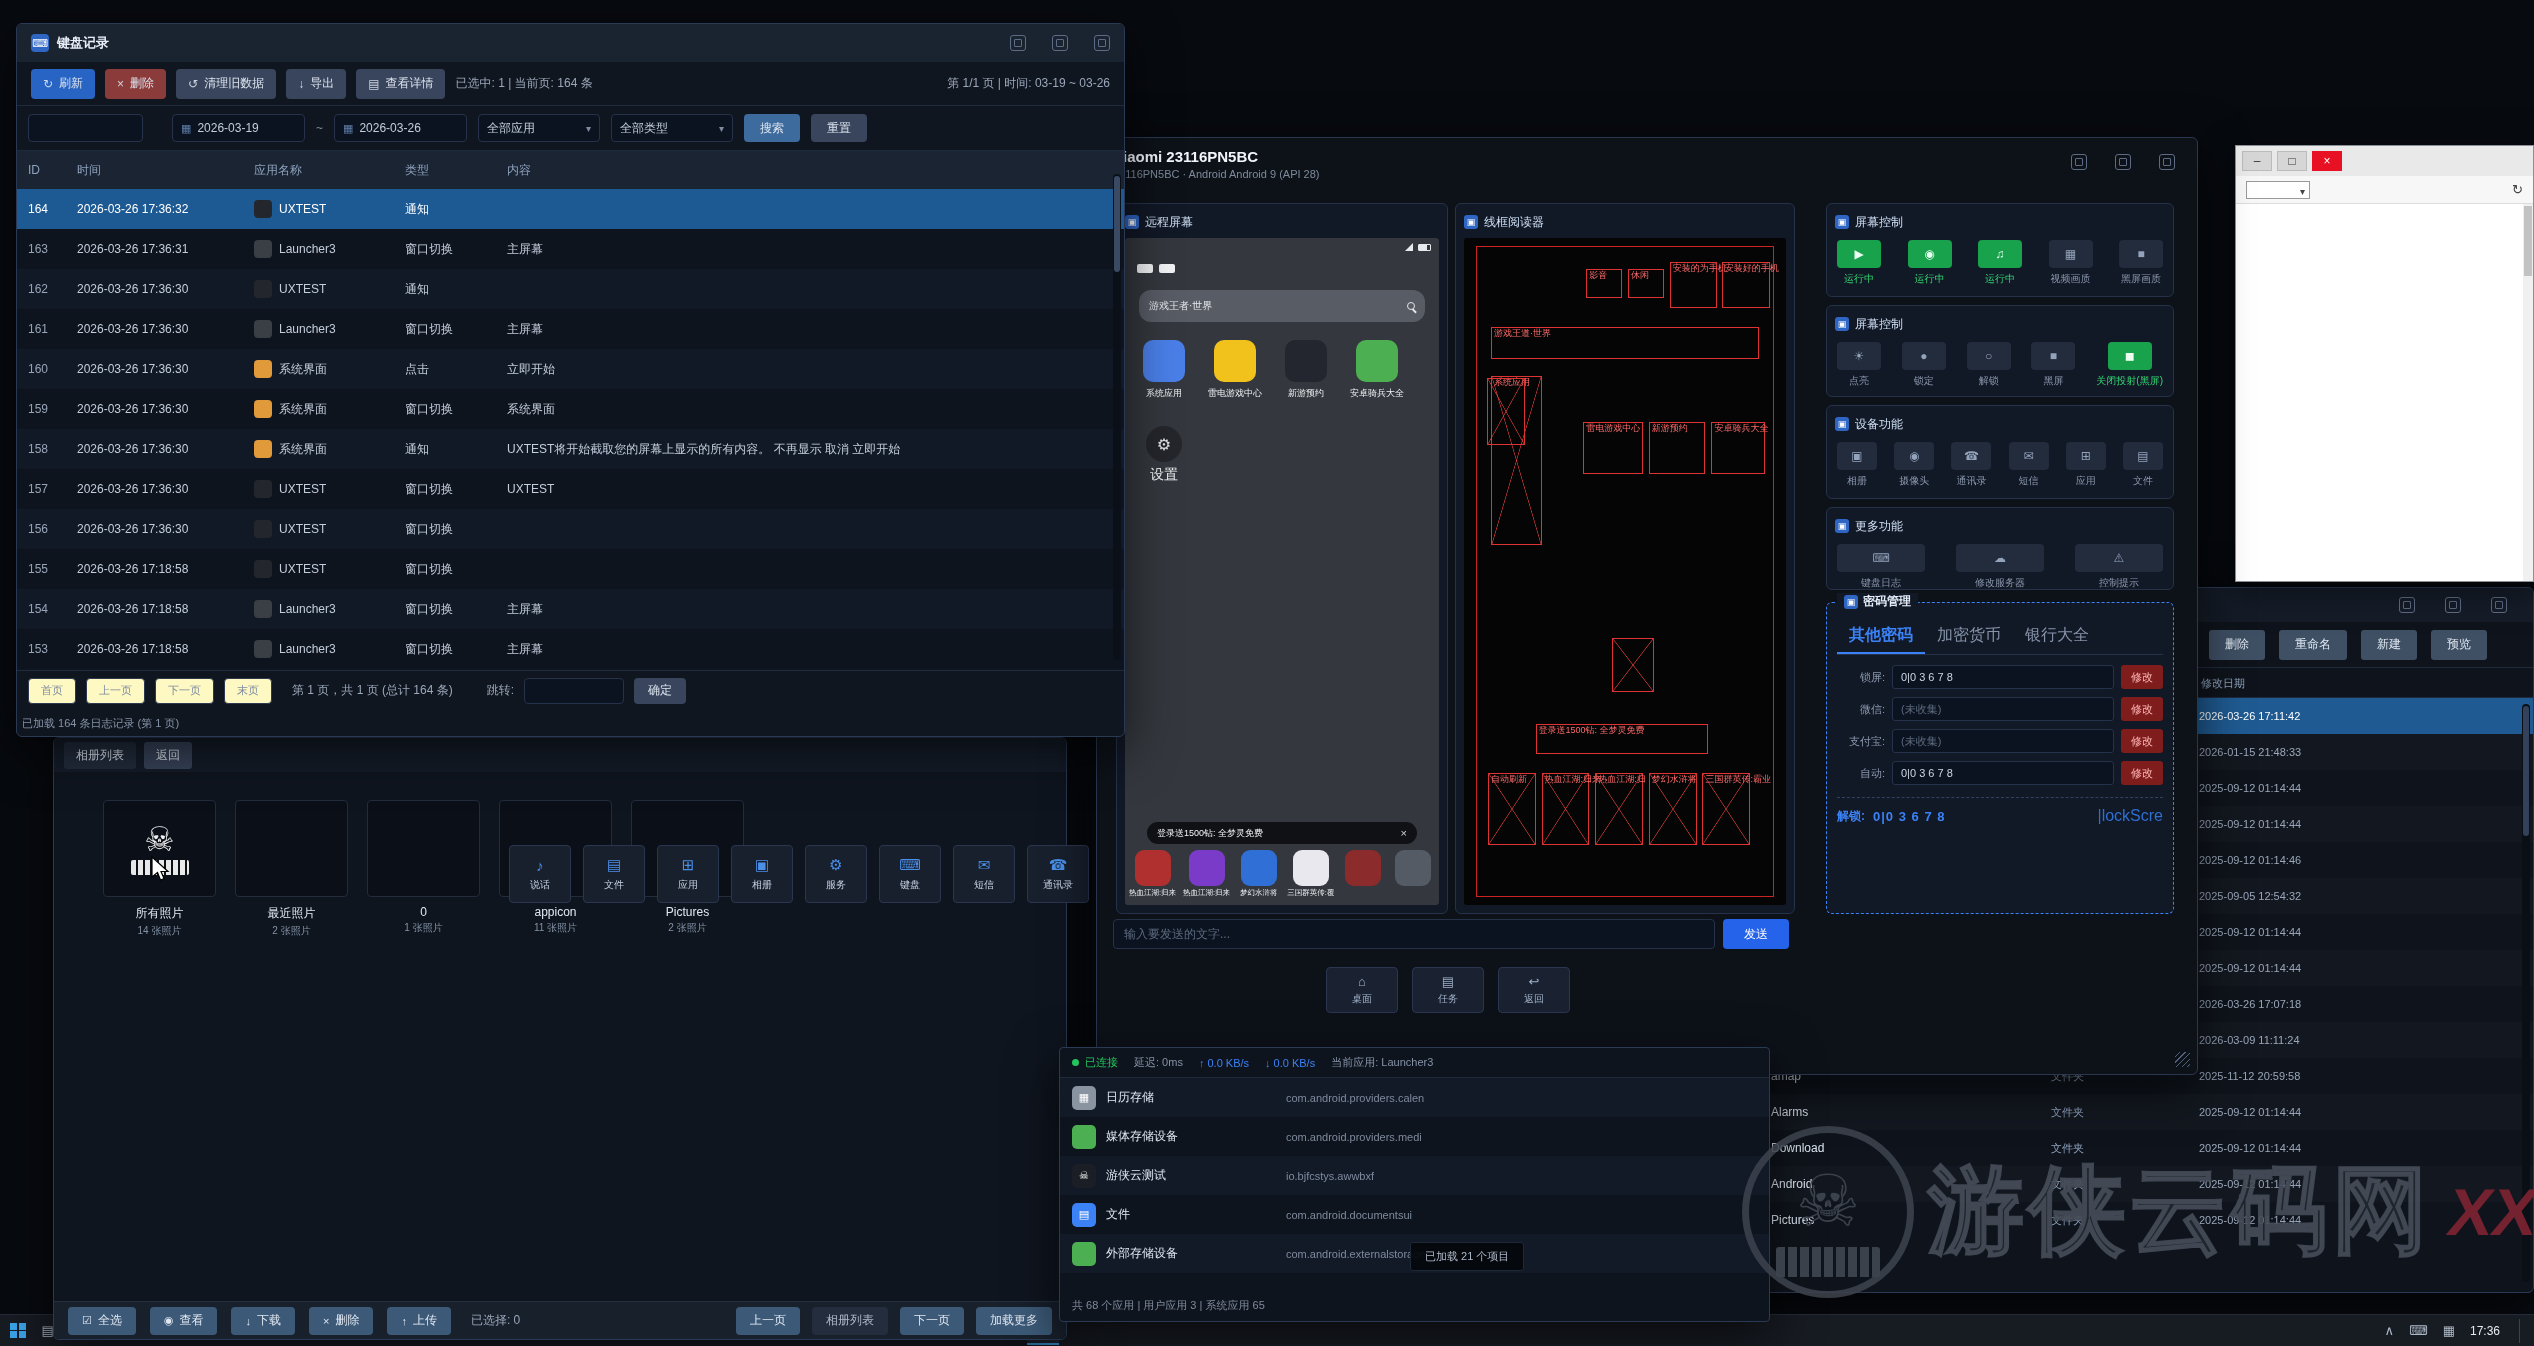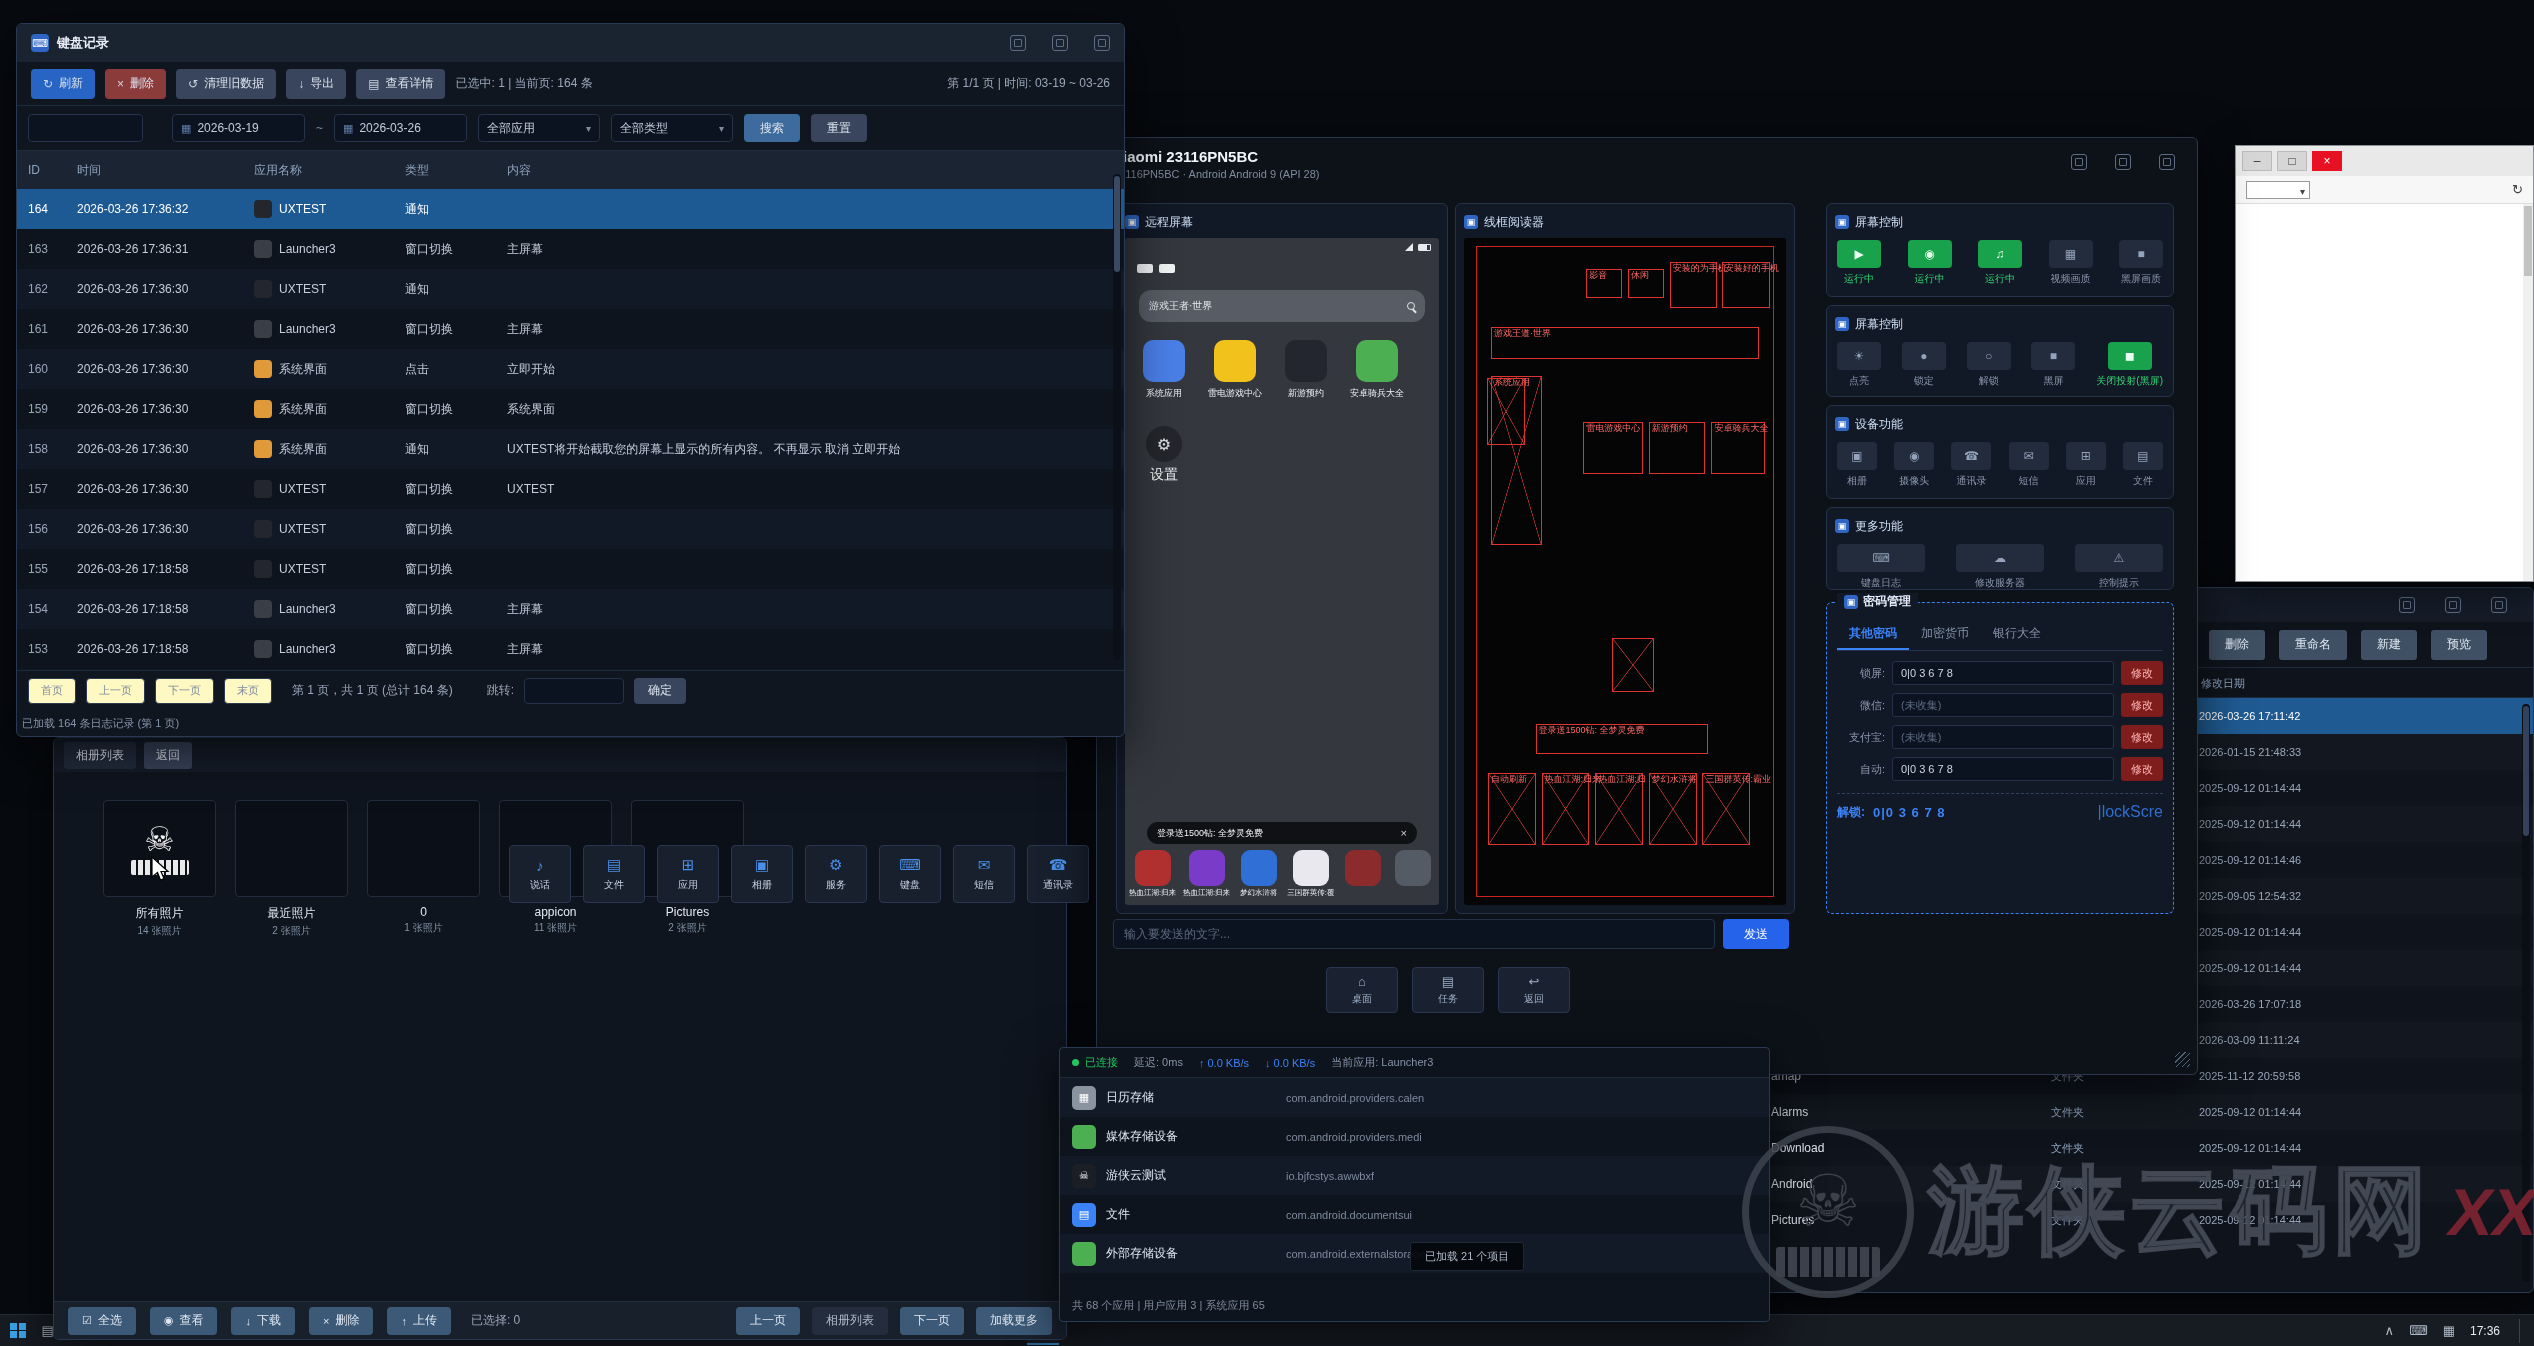--- a/index.html
+++ b/index.html
@@ -152,21 +152,21 @@
 .fbtn{display:flex;flex-direction:column;align-items:center;gap:4px;min-width:44px;cursor:pointer}
 .fbtn .ic{min-width:44px;height:28px;border-radius:4px;background:#232c3d;color:#93a3bb;font-size:12px;display:flex;align-items:center;justify-content:center;padding:0 6px}
 .fbtn .t{font-size:10px;color:#8a97ac;white-space:nowrap}
 .fbtn.green .ic{background:#17a24b;color:#eafff2}
 .fbtn.green .t{color:#34d371}
 .dfp .fbtn{min-width:40px}.dfp .fbtn .ic{min-width:40px}
 .mfp .fbtn .ic{min-width:88px}
 .pw-legend{position:absolute;top:-10px;left:10px;background:#111826;padding:0 7px;display:flex;align-items:center;gap:5px}
 .pw-legend .t{font-size:12px;color:#e3ecf8;font-weight:600}
 .pw-tabs{display:flex;margin-top:8px;border-bottom:1px solid #26324a}
-.pw-tab{padding:4px 12px 6px;font-size:12px;color:#8593a8;cursor:pointer}
+.pw-tab{padding:4px 12px 6px;font-size:16px;color:#8593a8;cursor:pointer}
 .pw-tab.active{color:#3b82f6;border-bottom:2px solid #3b82f6;font-weight:700}
 .pw-fields{margin-top:10px;display:flex;flex-direction:column;gap:8px}
 .pw-row{display:flex;align-items:center;gap:7px}
 .pw-lab{width:48px;text-align:right;font-size:11px;color:#8a97ac;flex:none}
 .pw-val{flex:1;height:24px;background:#0c1320;border:1px solid #26324a;border-radius:3px;padding:0 8px;font-size:11px;color:#ccd6e4;line-height:22px;white-space:nowrap;overflow:hidden}
 .pw-val.dim{color:#5c6a7e}
 .pw-mod{width:42px;height:24px;background:#7f1d1d;color:#ffb4b4;border:none;border-radius:3px;font-size:11px;font-family:inherit;flex:none}
 .pw-div{border-top:1px dashed #31425f;margin:12px 0 9px}
 .pw-unlock{display:flex;align-items:center;gap:8px}
 .ul-lab{font-size:12px;color:#3b82f6;font-weight:700}

